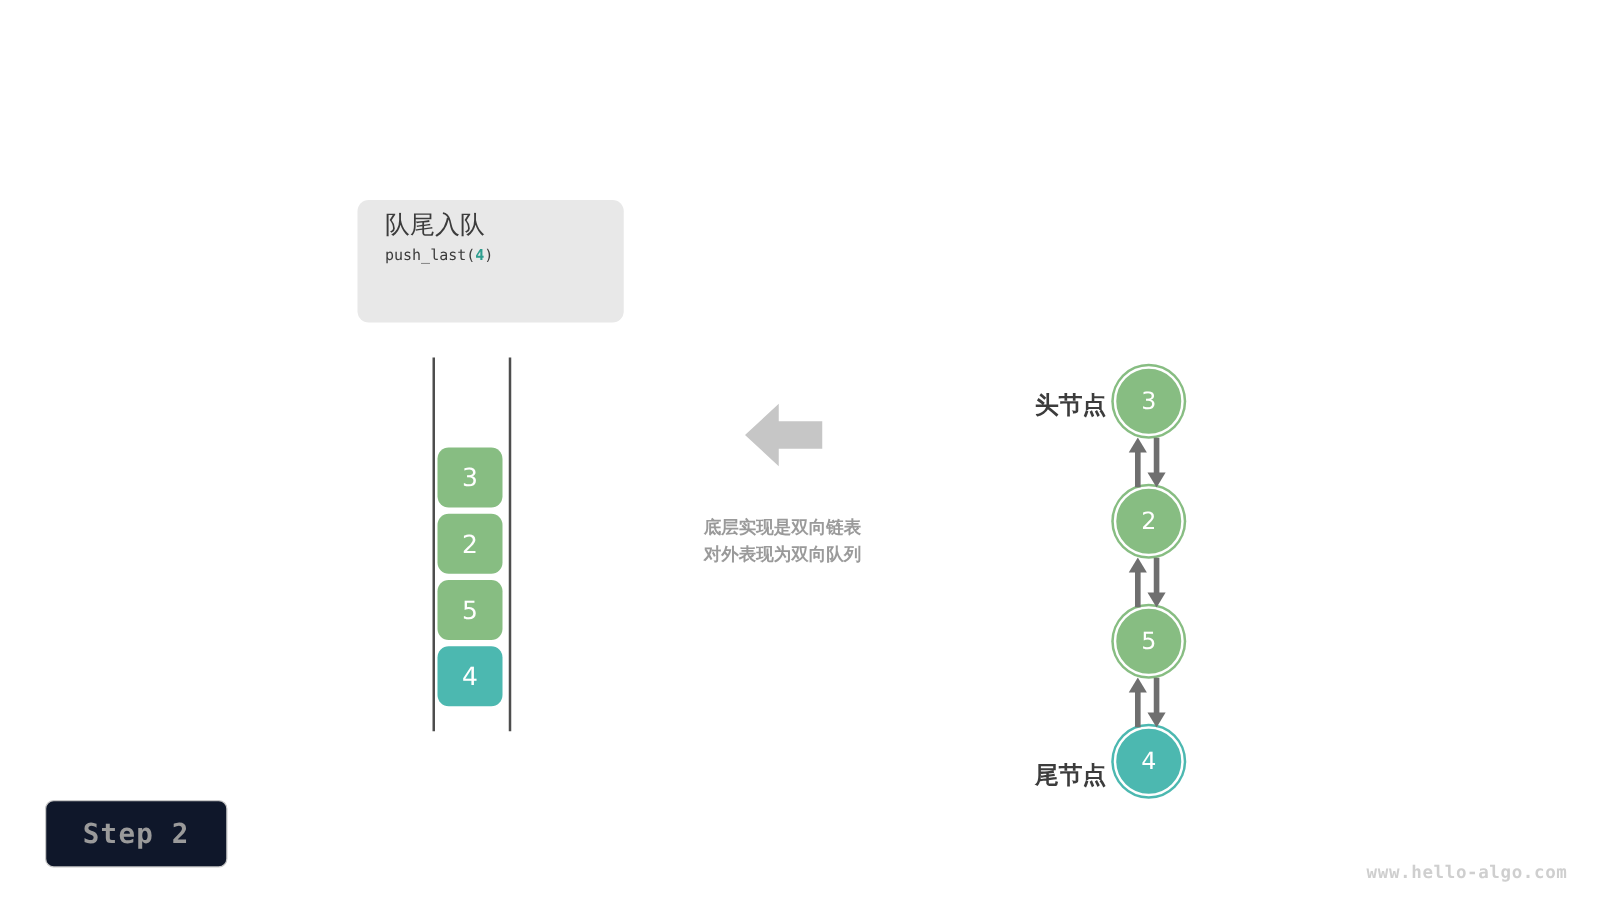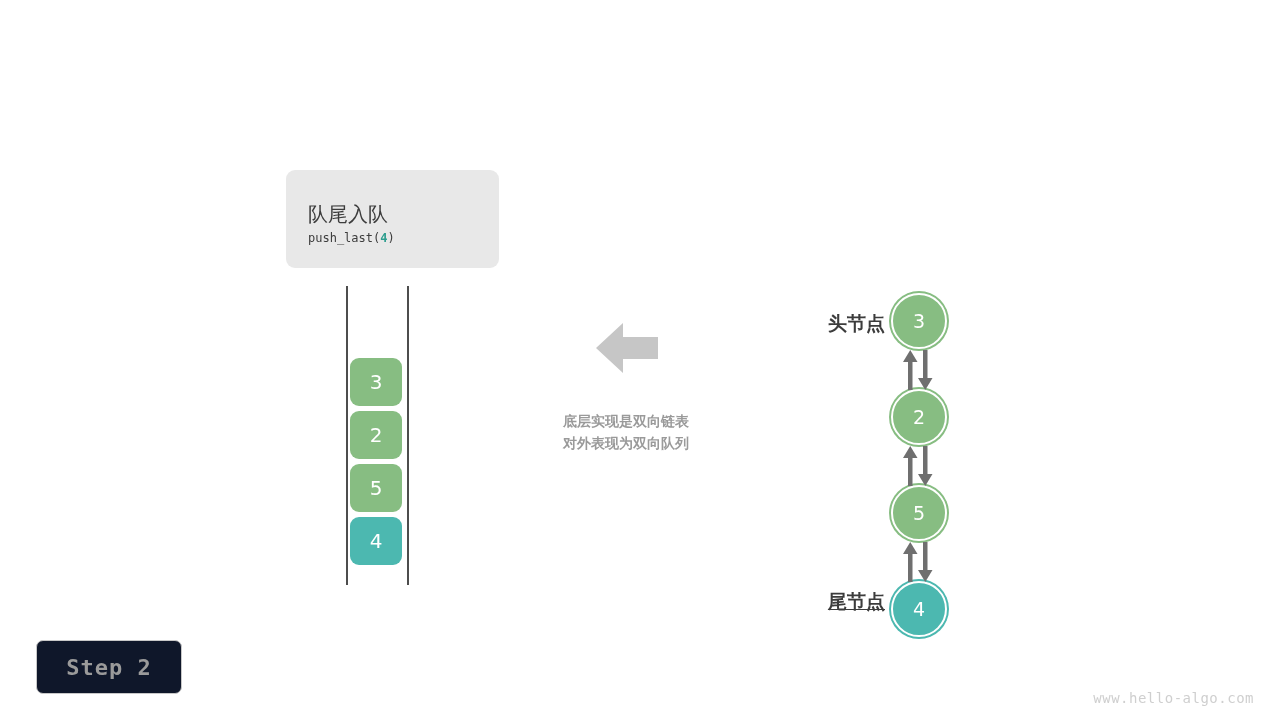--- a/index.html
+++ b/index.html
@@ -19,24 +19,23 @@
     left: 0; top: 0;
     width: 1280px;
     height: 720px;
   }
 
   
   .callout {
     position: absolute;
     background: #e8e8e8;
     border-radius: 9px;
-    padding: 30px 22px 16px 22px;
+    padding: 6px 22px 16px 22px;
     box-sizing: border-box;
     color: #3c3c3c;
-    margin-top: 10px;
   }
   .callout .ln {
     white-space: pre;
     line-height: 1.48;
     font-size: 20px;
   }
   .callout .ln.mono {
     font-family: "DejaVu Sans Mono", "Liberation Mono", monospace;
     font-size: 12px;
     letter-spacing: 0px;
@@ -146,20 +145,21 @@
 
   
   #watermark {
     position: absolute;
     right: 26px;
     bottom: 14px;
     color: #cfcfcf;
     font-size: 14px;
     font-family: "DejaVu Sans Mono", "Liberation Mono", monospace;
     letter-spacing: 0.5px;
+    font-weight: bold;
   }
 </style>
 </head>
 <body>
 
 <div class="stage">
 
   <div id="callout-left" class="callout">
     <div class="ln">队尾入队</div>
     <div class="ln mono"><span>push_last(</span><span class="hl-num">4</span><span>)</span></div>
@@ -192,21 +192,21 @@
 
   <div id="center-caption">
     <div>底层实现是双向链表</div>
     <div>对外表现为双向队列</div>
   </div>
 
   <div id="list-panel">
 
     <div class="node-label" style="left:5px; top:31px;">头节点</div>
 
-    <div class="node-label" style="left:5px; top:309px;text-decoration:underline;">尾节点</div>
+    <div class="node-label" style="left:5px; top:327px;">尾节点</div>
 
     <div class="node green" style="left:121px; top:13px;">
       <span>3</span>
     </div>
     <div class="node green" style="left:121px; top:109px;">
       <span>2</span>
     </div>
     <div class="node green" style="left:121px; top:205px;">
       <span>5</span>
     </div>

